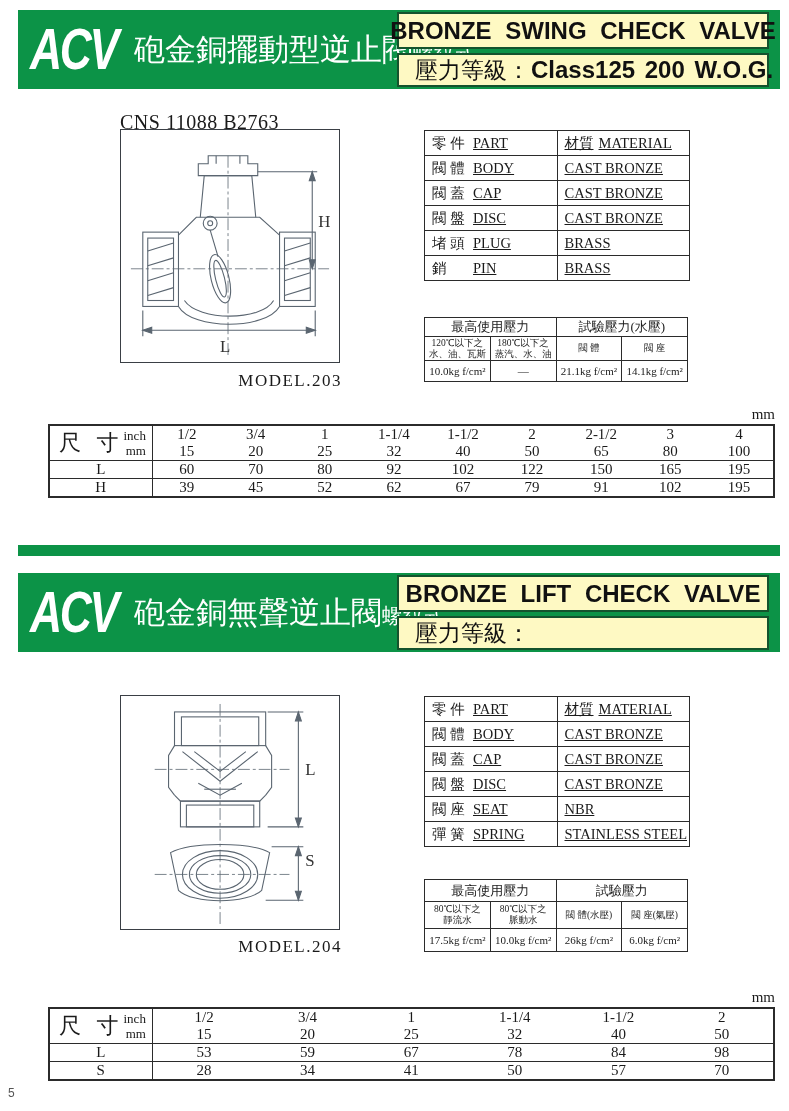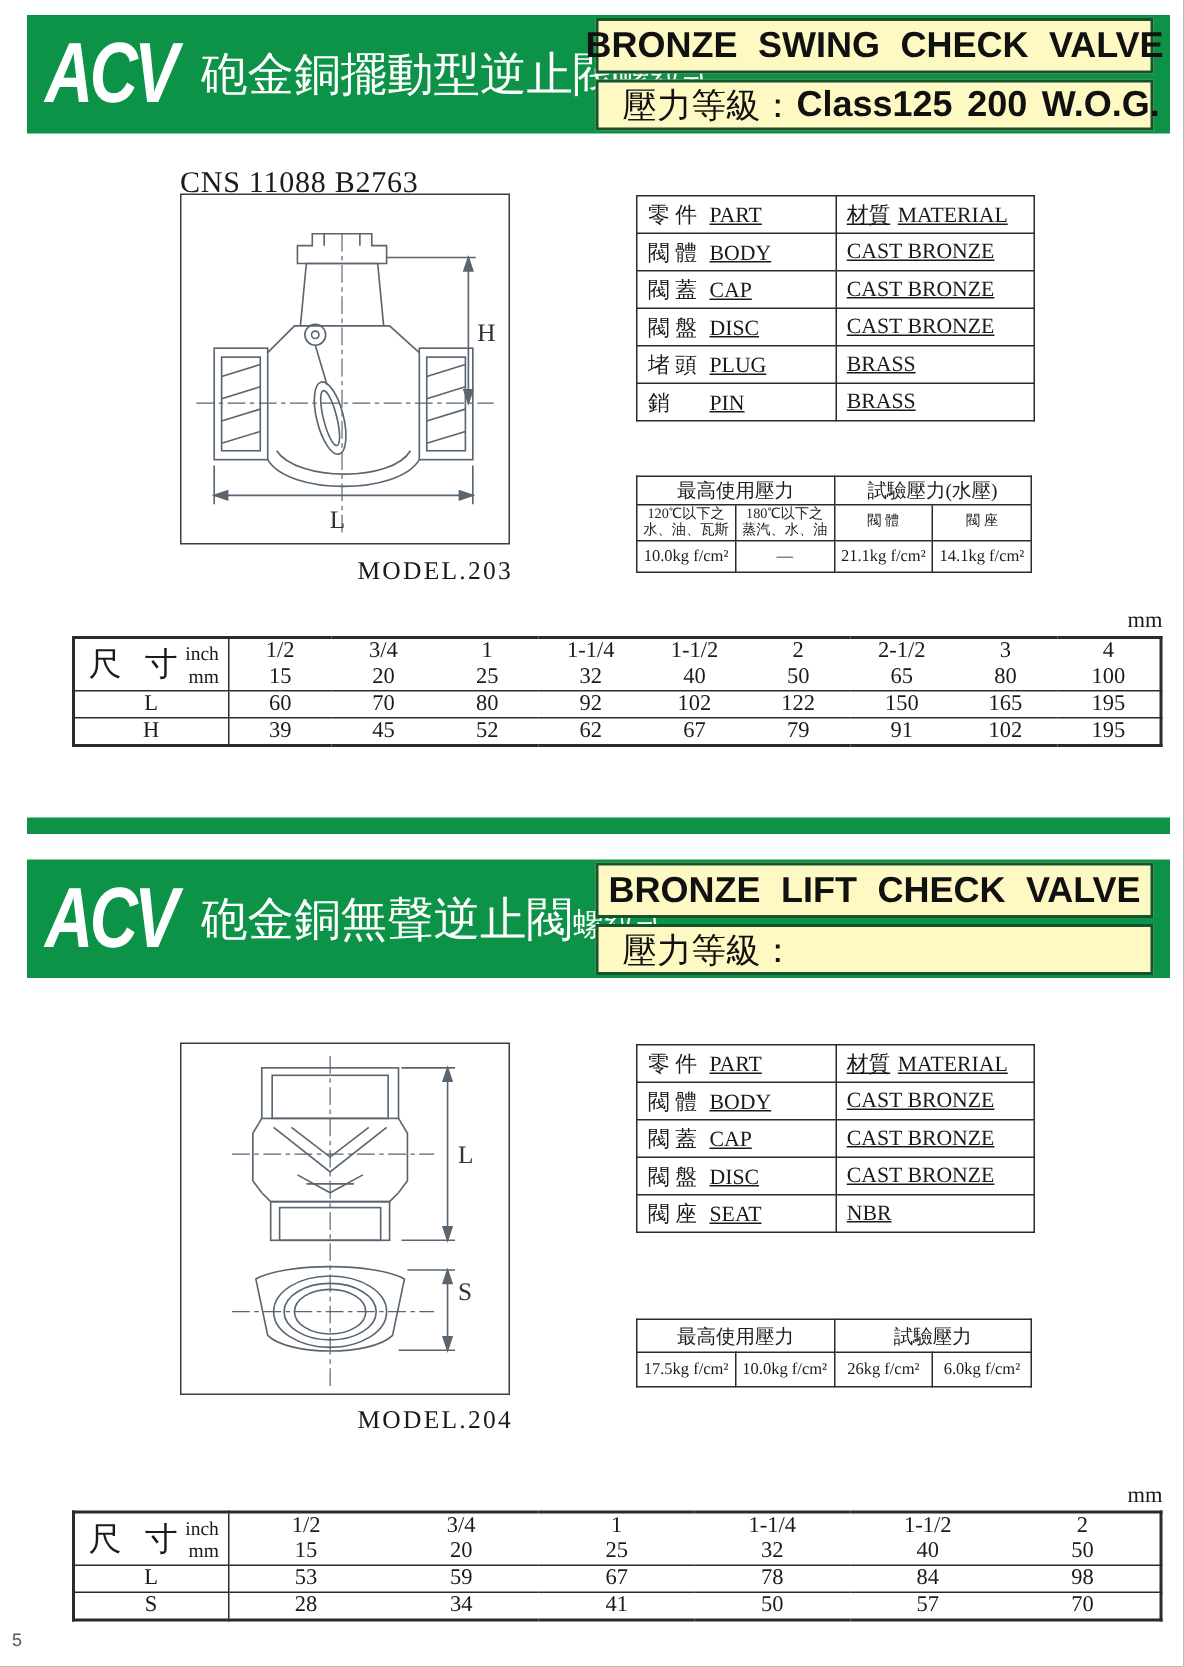--- a/index.html
+++ b/index.html
@@ -350,28 +350,48 @@
       <td>CAST BRONZE</td>
     </tr>
     <tr>
       <td><span class="pc">閥 盤</span><span>DISC</span></td>
       <td>CAST BRONZE</td>
     </tr>
     <tr>
       <td><span class="pc">閥 座</span><span>SEAT</span></td>
       <td>NBR</td>
     </tr>
+    <tr>
+      <td><span class="pc">彈 簧</span><span>SPRING</span></td>
+      <td>STAINLESS STEEL</td>
+    </tr>
   </tbody>
     </table>
 
   <table class="press" id="press2">
     <tbody>
         <tr>
       <td colspan="2" class="grp">最高使用壓力</td>
       <td colspan="2" class="grp">試驗壓力</td>
+    </tr>
+    <tr>
+      <td class="sub">
+            <div>80℃以下之</div>
+            <div>靜流水</div>
+          </td>
+      <td class="sub">
+            <div>80℃以下之</div>
+            <div>脈動水</div>
+          </td>
+      <td class="sub">
+            <div>閥 體(水壓)</div>
+          </td>
+      <td class="sub">
+            <div>閥 座(氣壓)</div>
+          </td>
     </tr>
     <tr>
       <td class="val">17.5kg f/cm²</td>
       <td class="val">10.0kg f/cm²</td>
       <td class="val">26kg f/cm²</td>
       <td class="val">6.0kg f/cm²</td>
     </tr>
   </tbody>
     </table>
 

